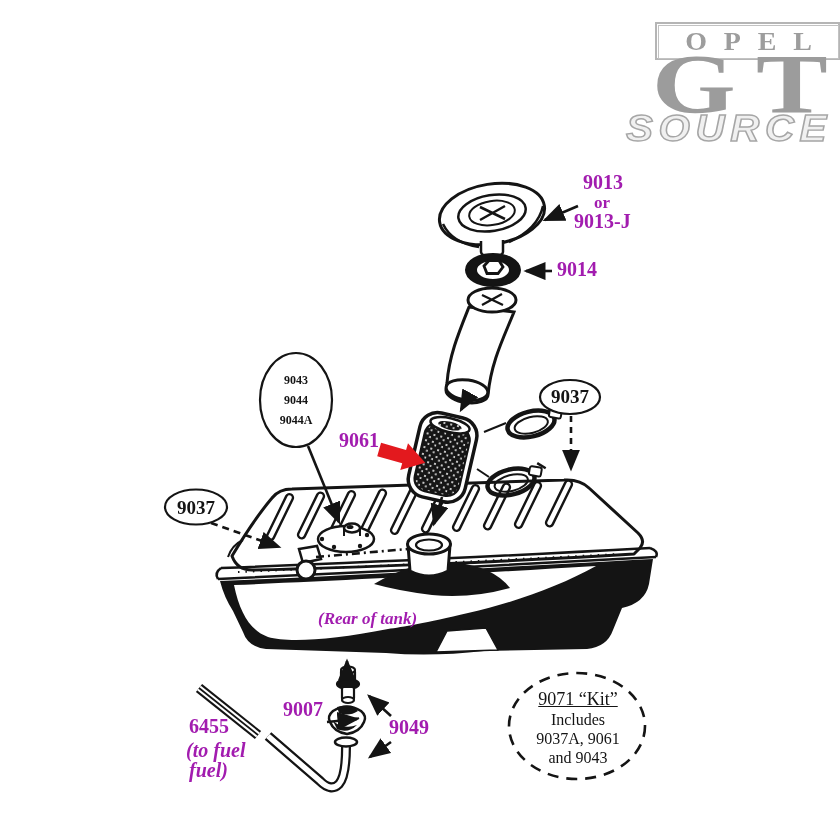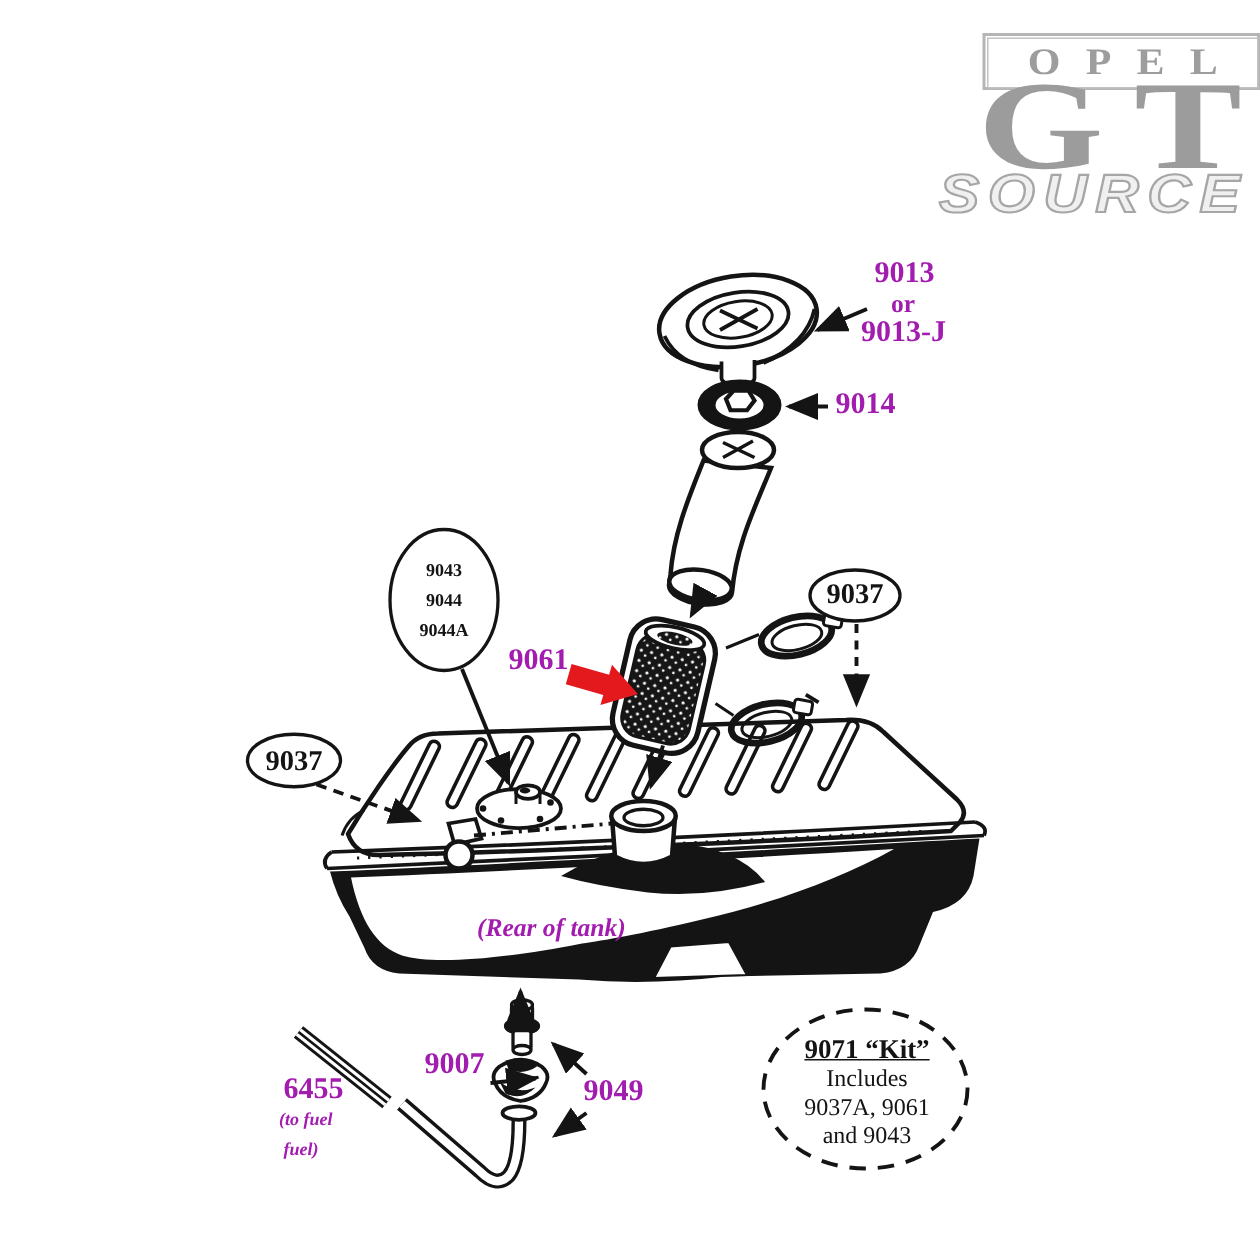--- a/index.html
+++ b/index.html
@@ -2,37 +2,37 @@
 <html><head>
 <meta charset="utf-8">
 <style>
   html,body{margin:0;padding:0;background:#fff;}
   .stage{position:relative;width:840px;height:840px;background:#ffffff;overflow:hidden;
          font-family:"Liberation Serif", serif;color:#141414;}
   .art{position:absolute;inset:0;z-index:1;}
   .txt{position:absolute;z-index:2;font-weight:bold;font-size:20px;line-height:1.05;
        white-space:nowrap;color:#a21caf;}
   .txt.small{font-size:17px;font-weight:bold;}
-  .txt.italic{font-style:italic;font-size:12px;font-weight:bold;}
+  .txt.italic{font-style:italic;font-size:20px;font-weight:bold;}
   
   .opel-box{position:absolute;left:655px;top:22px;width:179px;height:32px;z-index:2;
             border:2px solid #b5b5b5;padding:1px;}
   .opel-inner{width:100%;height:100%;border:1px solid #c2c2c2;display:flex;
               align-items:center;justify-content:center;}
   .opel-word{font-family:"Liberation Serif",serif;font-weight:bold;font-size:25px;
              color:#9d9d9d;letter-spacing:15px;text-indent:15px;transform:scaleX(1.12);}
   .gt-word{position:absolute;left:652px;top:36px;z-index:2;font-family:"Liberation Serif",serif;
            font-weight:bold;font-size:84px;color:#9c9c9c;letter-spacing:16px;
            transform:scaleX(1.28);transform-origin:left center;}
   .source-word{position:absolute;left:626px;top:108px;z-index:2;
            font-family:"Liberation Sans",sans-serif;font-weight:bold;font-style:italic;
            font-size:36px;color:#f0f0f0;-webkit-text-stroke:1.4px #a6a6a6;
            letter-spacing:5px;transform:scaleX(1.12);transform-origin:left center;}
   .kit-block{position:absolute;left:509px;top:689px;width:138px;z-index:2;text-align:center;}
-  .kit-title{font-weight:bold;font-size:18px;text-decoration:underline;}
+  .kit-title{font-weight:normal;font-size:18px;text-decoration:underline;}
   .kit-line{font-weight:normal;font-size:16px;line-height:19px;}
   .oval-text{position:absolute;z-index:2;font-weight:bold;text-align:center;}
 </style>
 </head>
 <body>
 
 <div class="stage">
 
   <svg class="art" width="840" height="840" viewBox="0 0 840 840">
     <defs>

